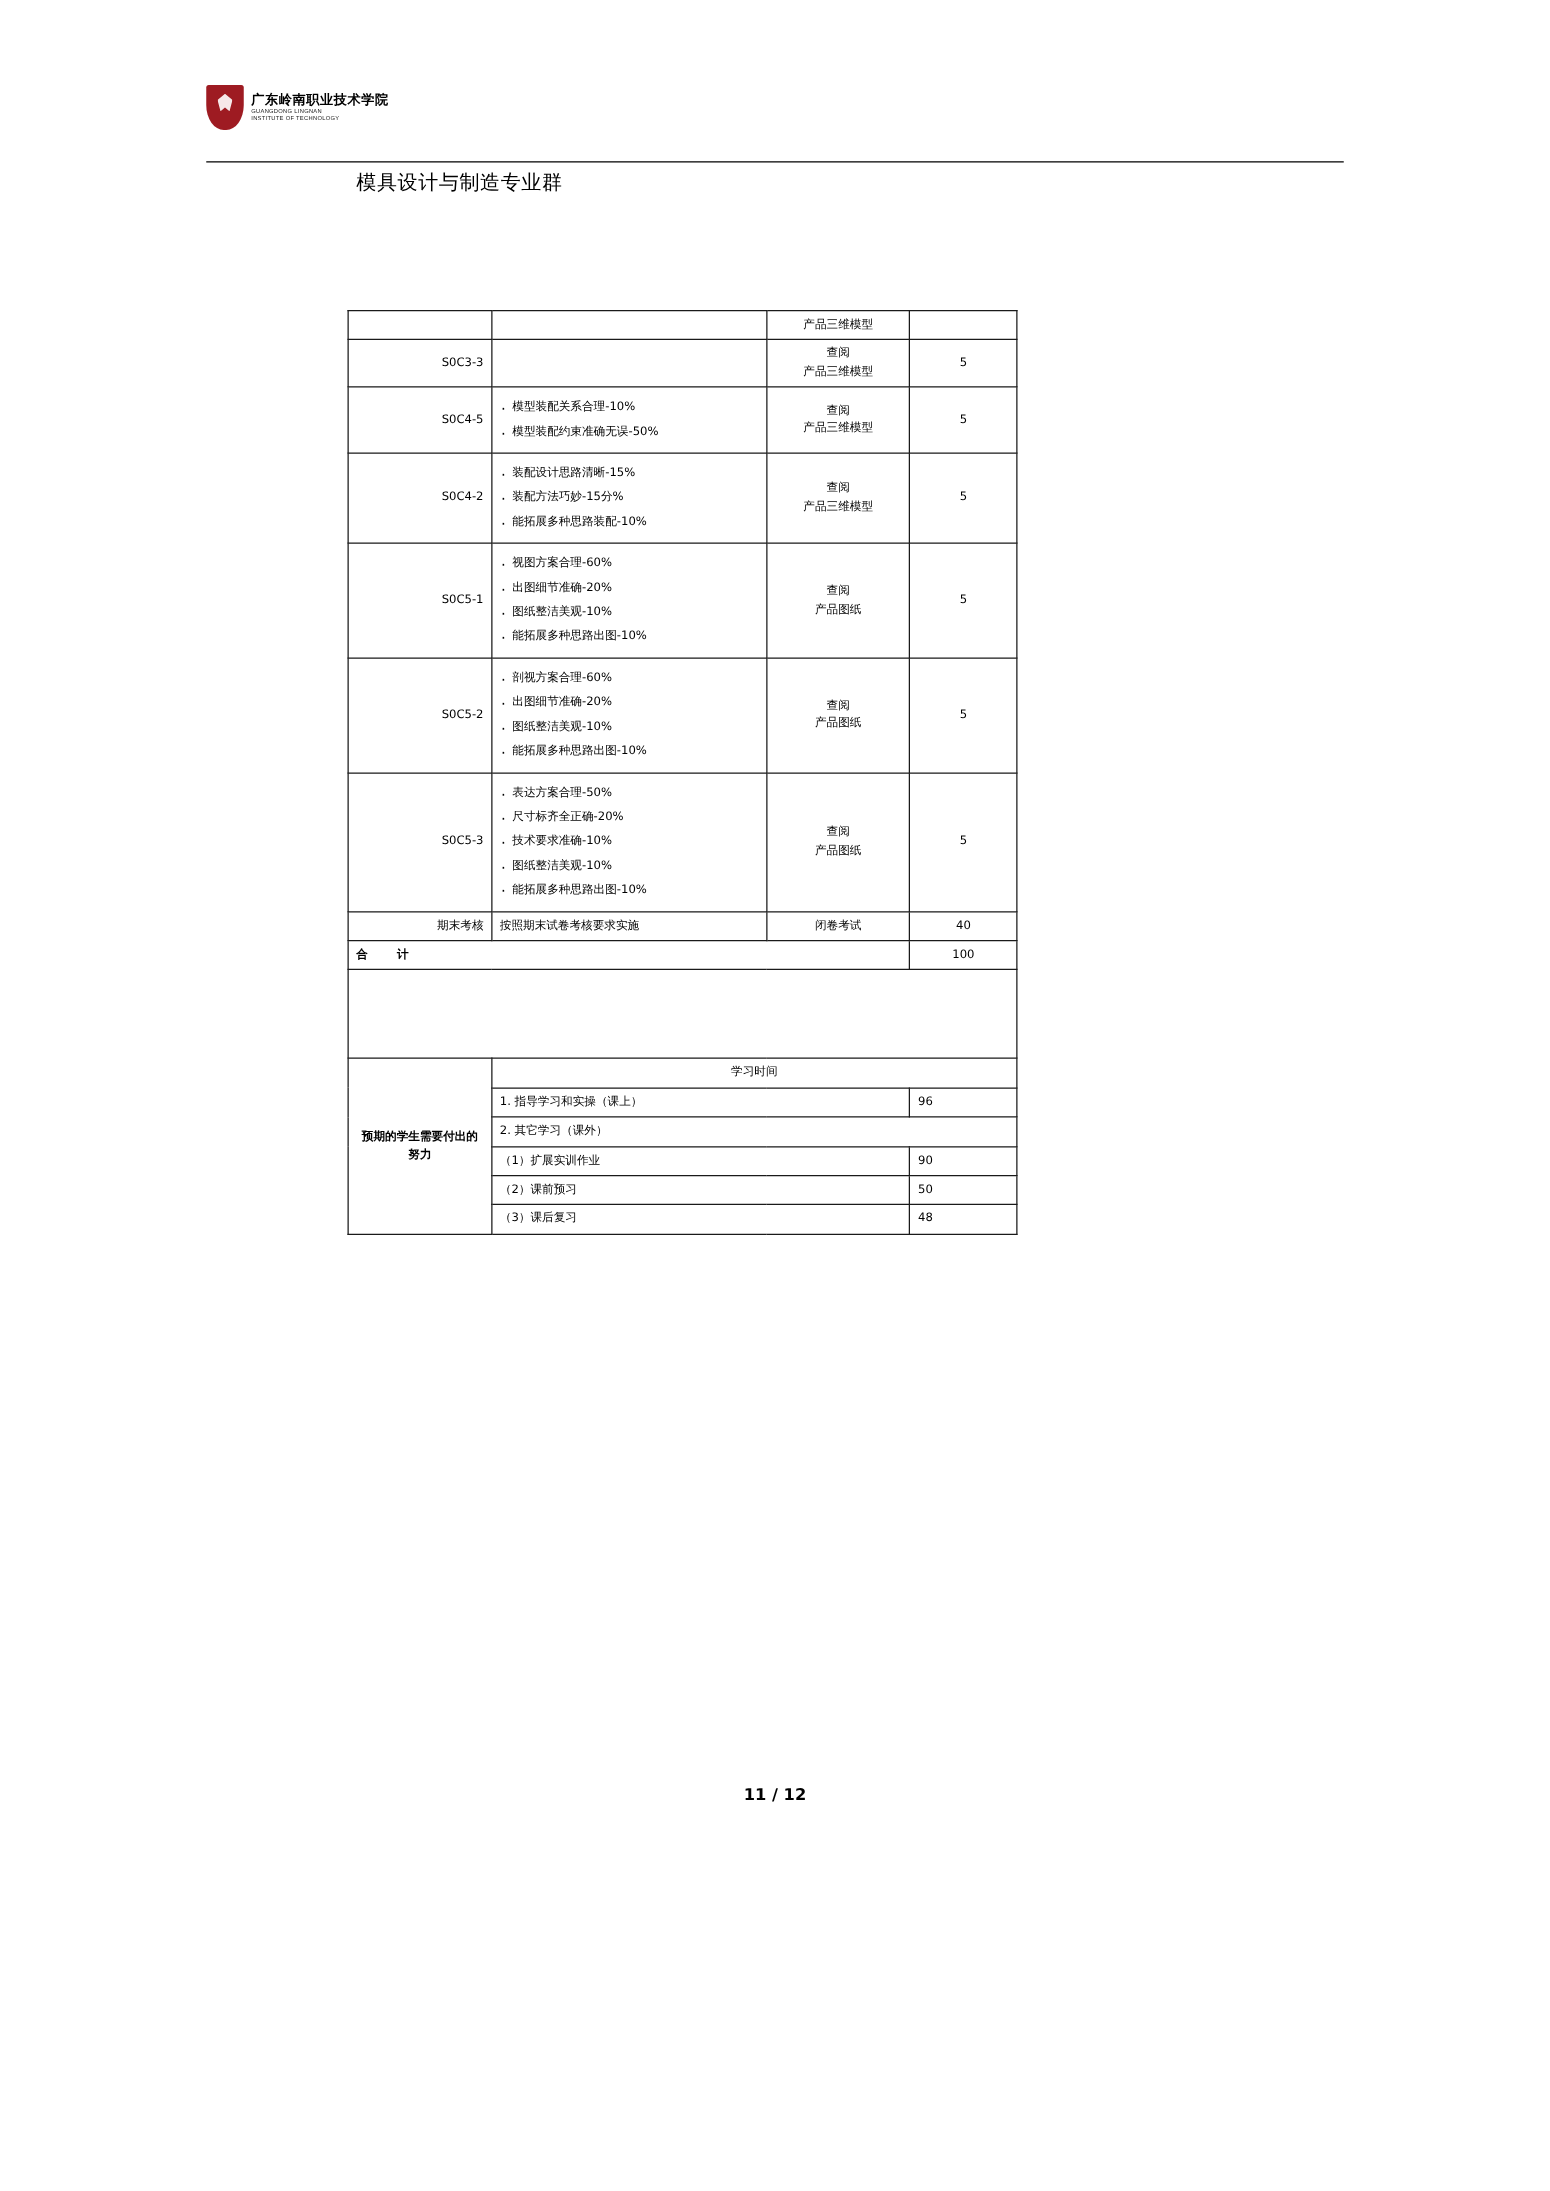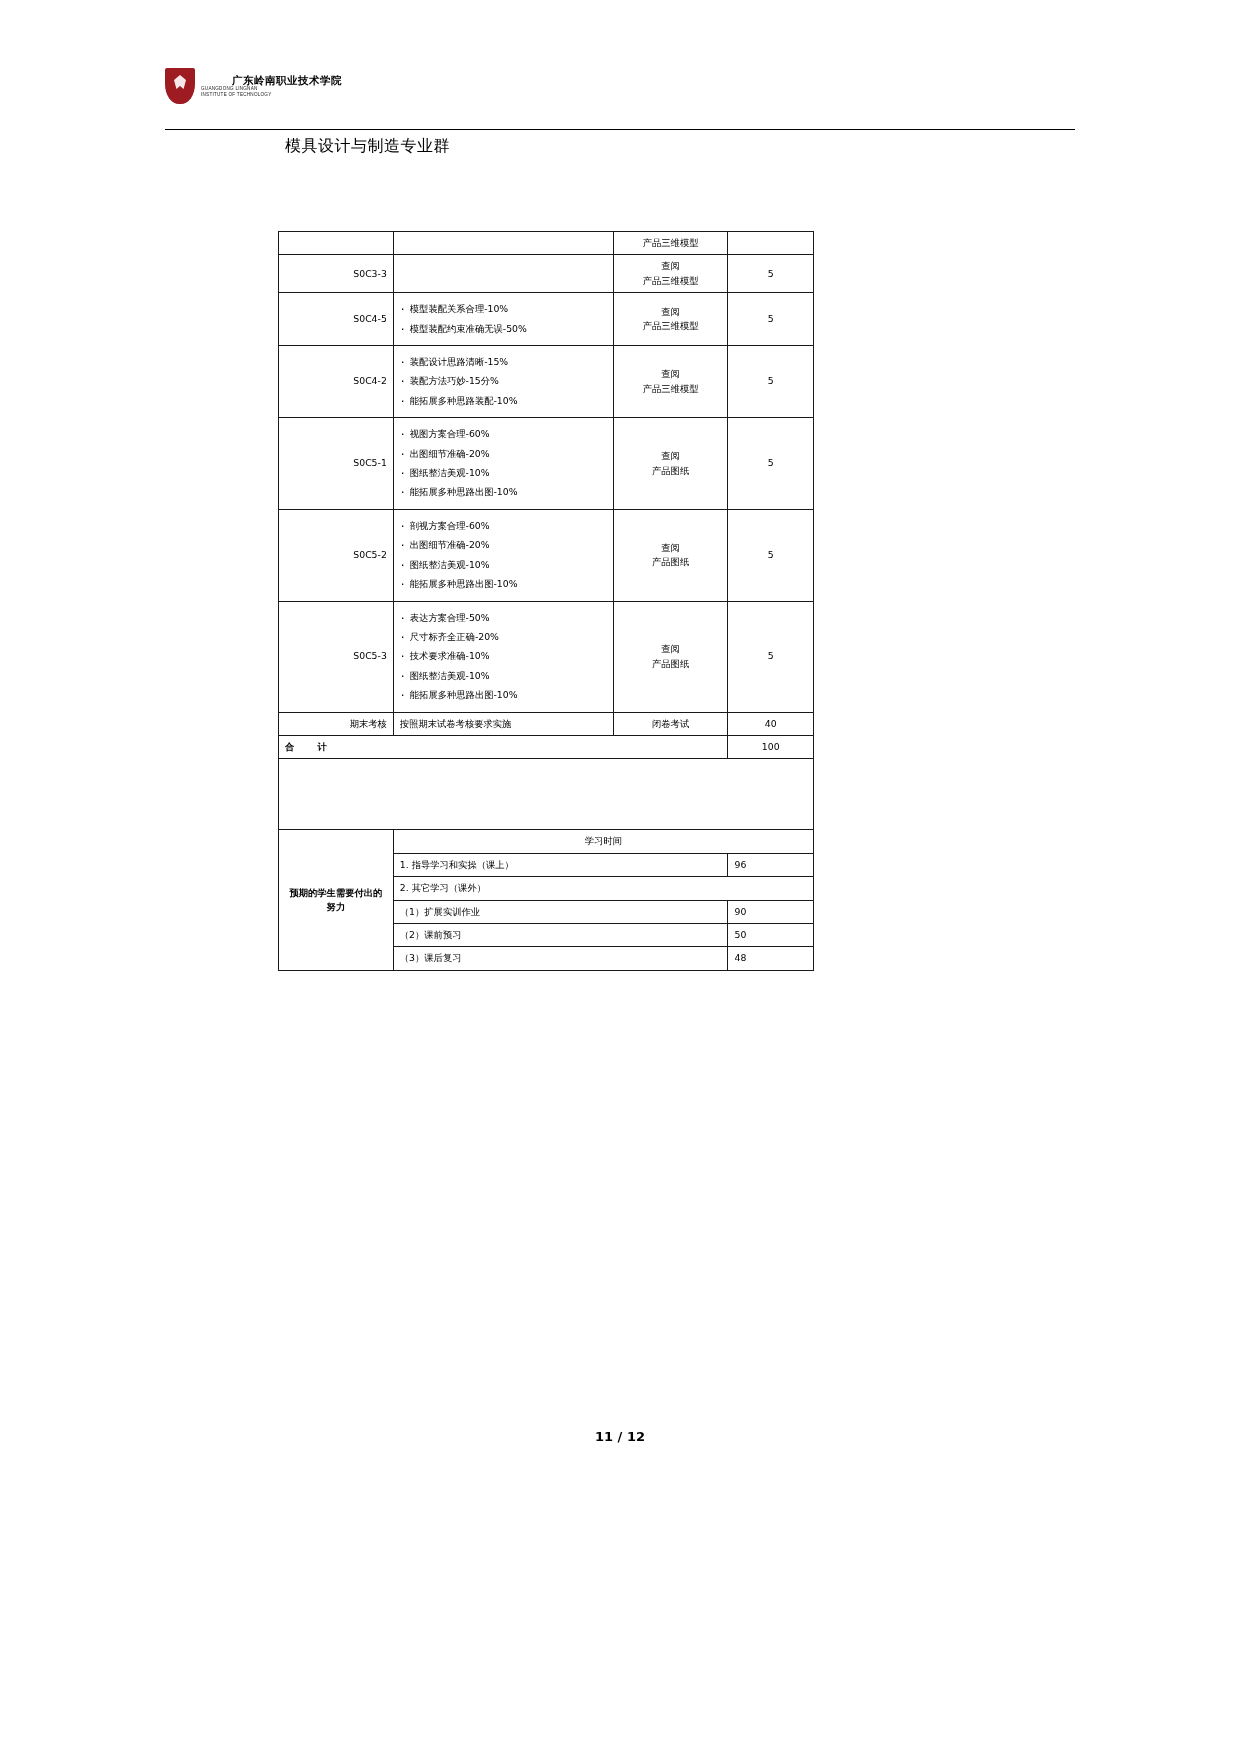--- a/index.html
+++ b/index.html
@@ -54,21 +54,20 @@
     opacity: .9;
   }
   .logo-text {
     line-height: 1.05;
   }
   .logo-cn {
     font-size: 10.5px;
     font-weight: bold;
     letter-spacing: .5px;
     font-family: "DejaVu Sans", sans-serif;
-    margin-left: 31px;
   }
   .logo-en1, .logo-en2 {
     font-size: 4.6px;
     letter-spacing: .25px;
     color: #222;
     font-family: "Liberation Sans", sans-serif;
     margin-top: 1px;
   }
   .header-title {
     position: absolute;
@@ -85,21 +84,21 @@
     top: 61px;
     width: 910px;
     height: 0;
     border-top: 1.6px solid #000;
   }
 
   
   table.doc {
     position: absolute;
     left: 278px;
-    top: 231px;
+    top: 248px;
     width: 536px;
     border-collapse: collapse;
     table-layout: fixed;
     font-family: "DejaVu Sans", sans-serif;
   }
   table.doc td {
     border: 1px solid #1a1a1a;
     font-size: 9.3px;
     line-height: 1.55;
     padding: 4px 6px;

